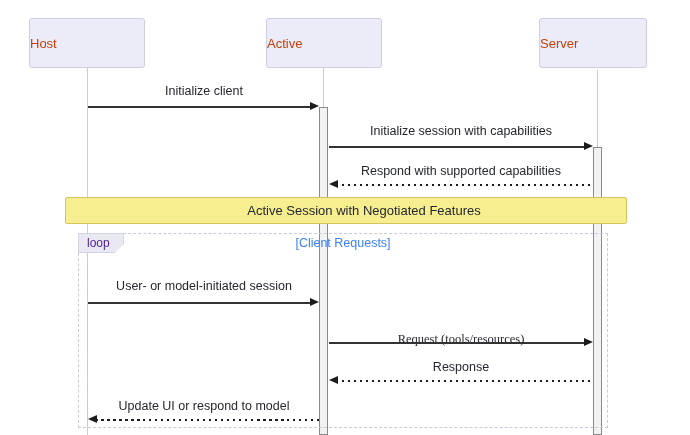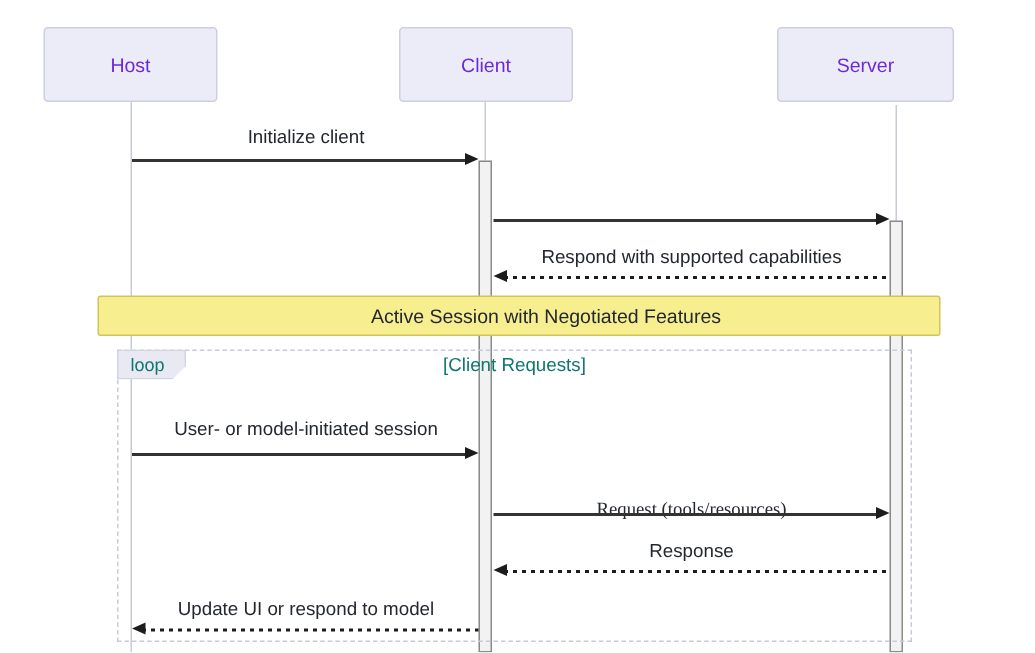--- a/index.html
+++ b/index.html
@@ -4,22 +4,22 @@
 <style>
   html,body{margin:0;padding:0;background:#fff;}
   body{font-family:"Liberation Sans","DejaVu Sans",sans-serif;}
   .stage{position:relative;width:690px;height:435px;background:#ffffff;overflow:hidden;}
 
   
   .lifeline{position:absolute;width:1px;background:#c9c9dc;}
 
   
   .actor{position:absolute;height:50px;top:18px;background:#ececf9;border:1px solid #cdcde3;
-         border-radius:3px;display:flex;align-items:center;justify-content:center;
-         font-size:13px;color:#6d28d9;box-sizing:border-box;}
+         border-radius:3px;display:flex;align-items:center;justify-content:flex-start;
+         font-size:13px;color:#c2410c;box-sizing:border-box;}
 
   
   .activation{position:absolute;width:9px;background:#f2f2f2;border:1px solid #8a8a8a;box-sizing:border-box;}
 
   
   .msg-label{position:absolute;transform:translateX(-50%);font-size:12.5px;color:#23272e;white-space:nowrap;}
 
   
   .line-solid{position:absolute;height:1.6px;background:#333333;}
   .line-dashed{position:absolute;height:1.6px;
@@ -33,51 +33,52 @@
   
   .note{position:absolute;left:65px;top:197px;width:562px;height:27px;background:#f7ee8f;
         border:1px solid #d2c45a;border-radius:2px;display:flex;align-items:center;justify-content:center;
         font-size:13px;color:#23272e;box-sizing:border-box;padding-left:36px;}
 
   
   .loop-frame{position:absolute;left:78px;top:233px;width:530px;height:195px;
         border:1px dashed #c6cadb;box-sizing:border-box;}
   .loop-tag{position:absolute;left:78px;top:233px;width:46px;height:20px;background:#e9e9f3;
         border:1px solid #d2d4e2;box-sizing:border-box;display:flex;align-items:center;
-        padding-left:8px;font-size:12px;color:#0f766e;
+        padding-left:8px;font-size:12px;color:#4c1d95;
         clip-path:polygon(0 0,100% 0,100% 55%,80% 100%,0 100%);}
   .loop-cond{position:absolute;left:78px;top:236px;width:530px;text-align:center;
-        font-size:12.5px;color:#0f766e;}
+        font-size:12.5px;color:#3b82f6;}
 </style>
 </head>
 <body>
 
 <div class="stage">
 
   <div class="lifeline" style="left:87px;top:68px;height:367px;"></div>
   <div class="lifeline" style="left:323px;top:68px;height:367px;"></div>
   <div class="lifeline" style="left:597px;top:70px;height:365px;"></div>
 
   <div class="actor" style="left:29px;width:116px;">
     <span>Host</span>
   </div>
   <div class="actor" style="left:266px;width:116px;">
-    <span>Client</span>
+    <span>Active</span>
   </div>
-  <div class="actor" style="left:518px;width:118px;">
+  <div class="actor" style="left:539px;width:108px;">
     <span>Server</span>
   </div>
 
   <div class="activation" style="left:319px;top:107px;height:328px;"></div>
   <div class="activation" style="left:593px;top:147px;height:288px;"></div>
 
   <div class="msg-label" style="left:204px;top:84px;text-align:right;">Initialize client</div>
   <div class="line-solid" style="left:88px;top:106px;width:224px;"></div>
   <div class="arr arr-right" style="left:310px;top:102px;"></div>
 
+  <div class="msg-label" style="left:461px;top:124px;">Initialize session with capabilities</div>
   <div class="line-solid" style="left:329px;top:146px;width:257px;"></div>
   <div class="arr arr-right" style="left:584px;top:142px;"></div>
 
   <div class="msg-label" style="left:461px;top:164px;">Respond with supported capabilities</div>
   <div class="line-dashed" style="left:336px;top:184px;width:257px;"></div>
   <div class="arr arr-left" style="left:329px;top:180px;"></div>
 
   <div class="note">
     <span>Active Session with Negotiated Features</span>
   </div>

